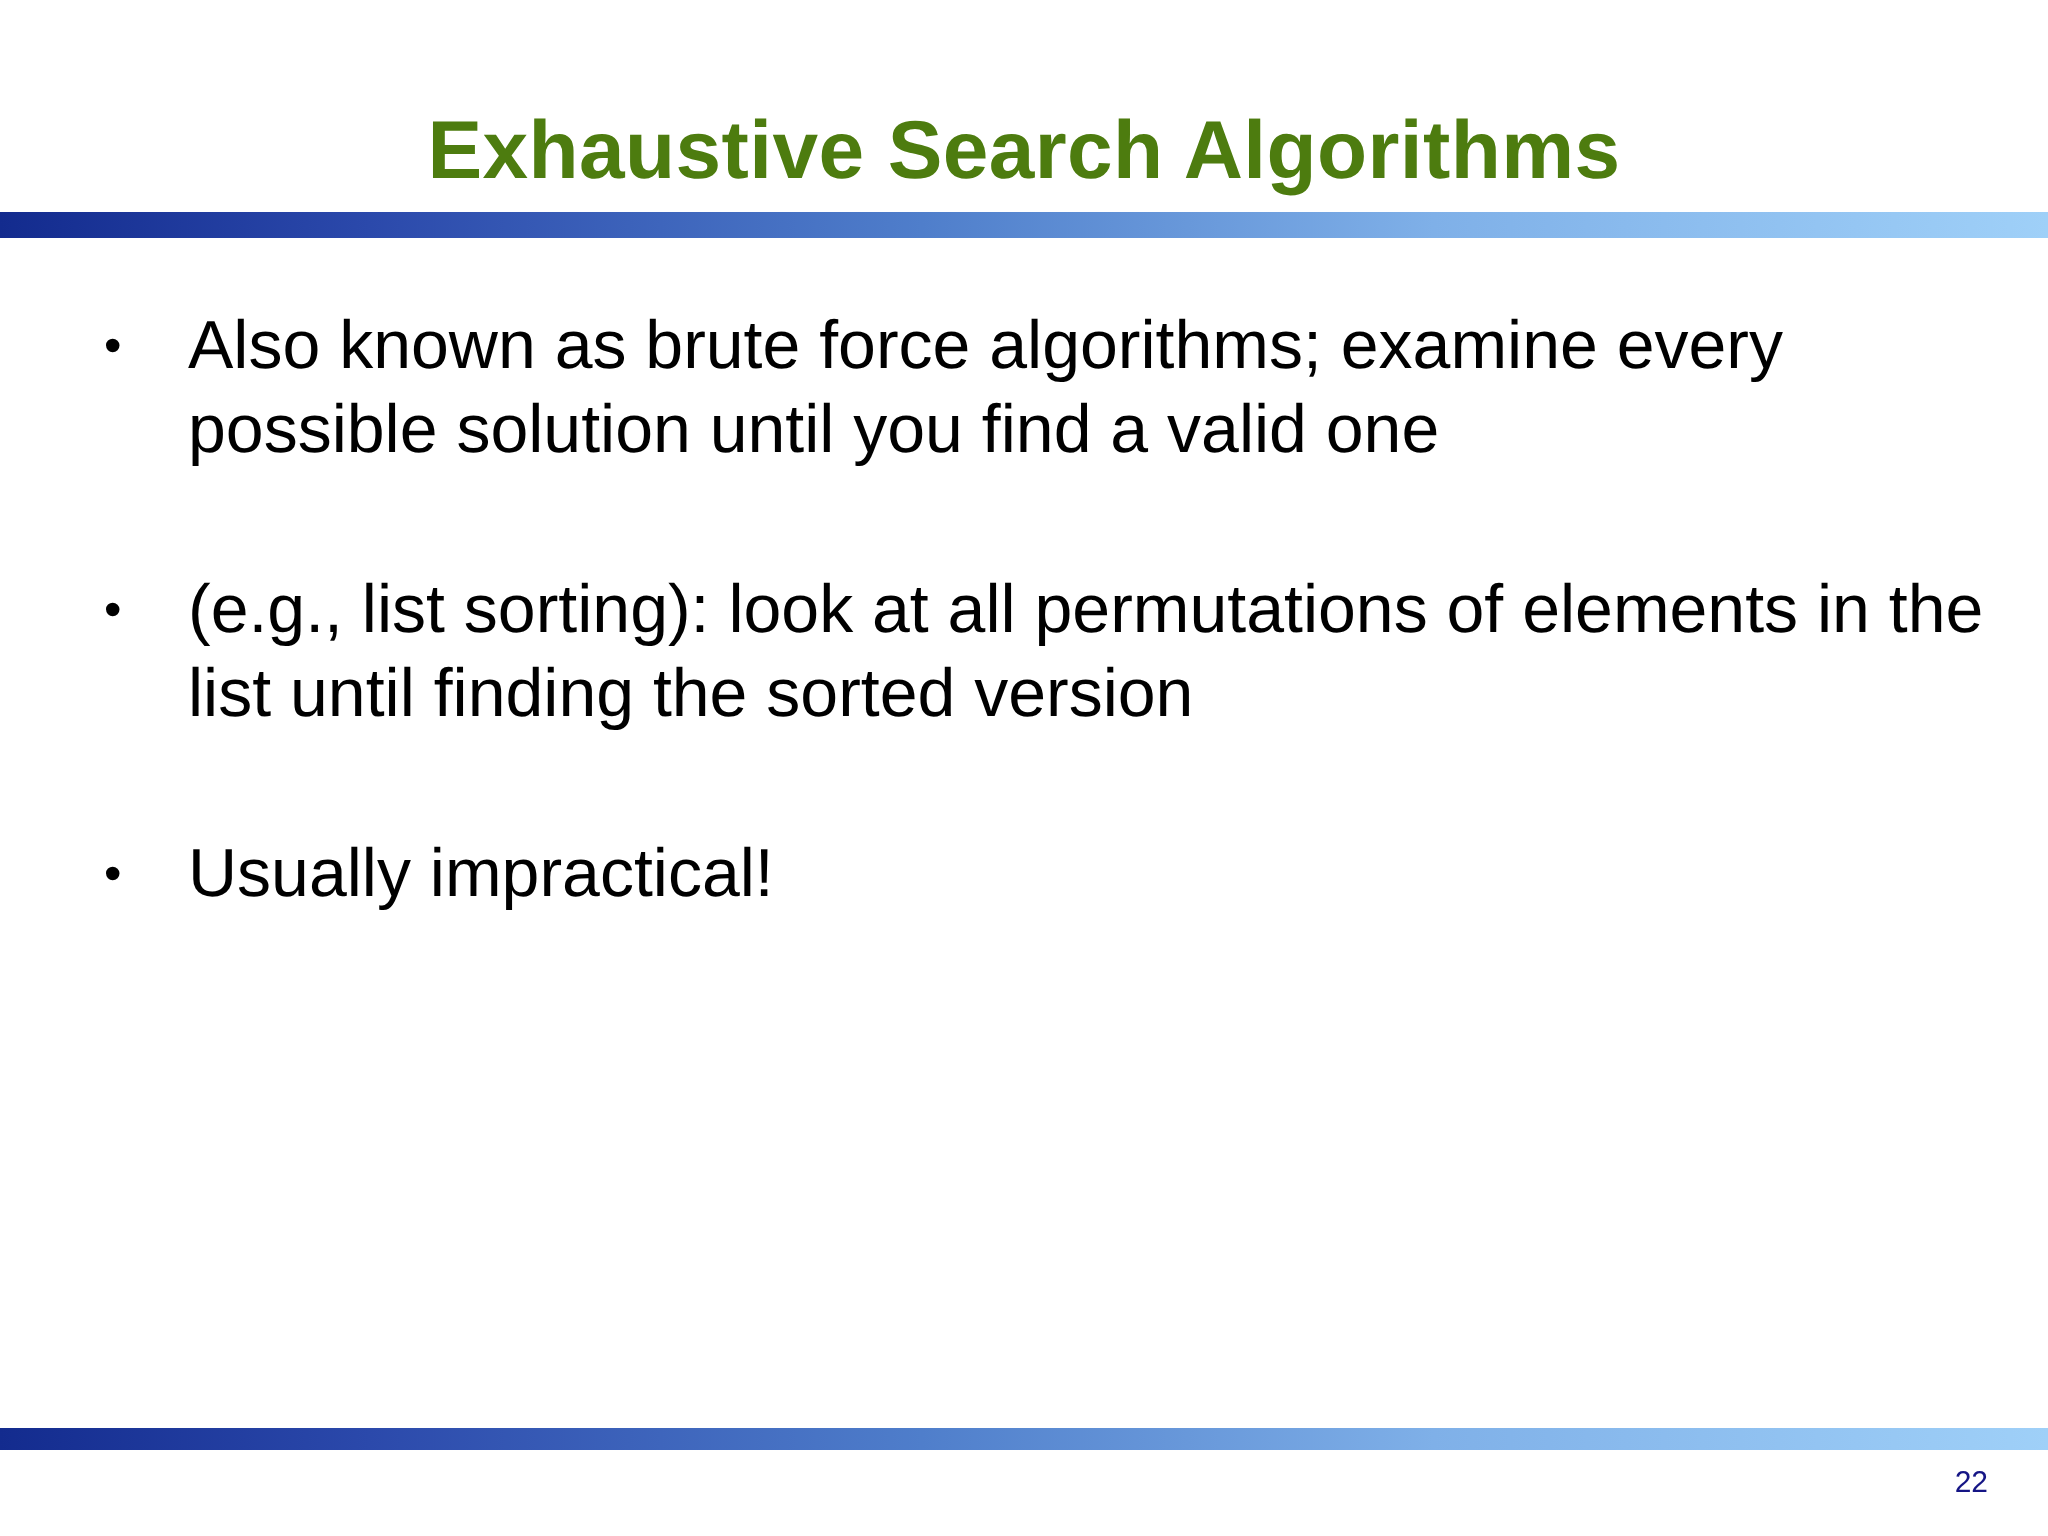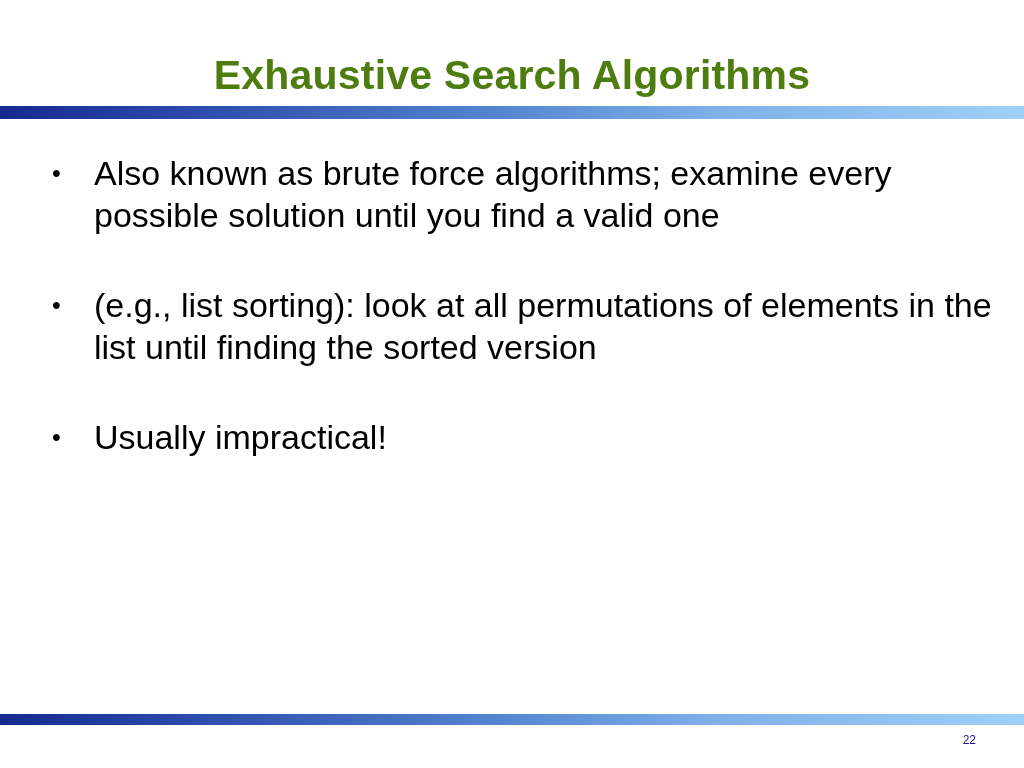--- a/index.html
+++ b/index.html
@@ -71,22 +71,22 @@
   .bullet-text {
     flex: 1 1 auto;
     font-size: 34px;
     line-height: 42px;
     color: #000000;
     max-width: 910px;
   }
   .page-number {
     position: absolute;
     top: 733px;
-    right: 48px;
-    font-size: 12px;
+    right: 30px;
+    font-size: 15px;
     color: #151585;
     font-weight: normal;
   }
 </style>
 </head>
 <body>
 
 <div class="slide">
 
   <div class="slide-title">Exhaustive Search Algorithms</div>

